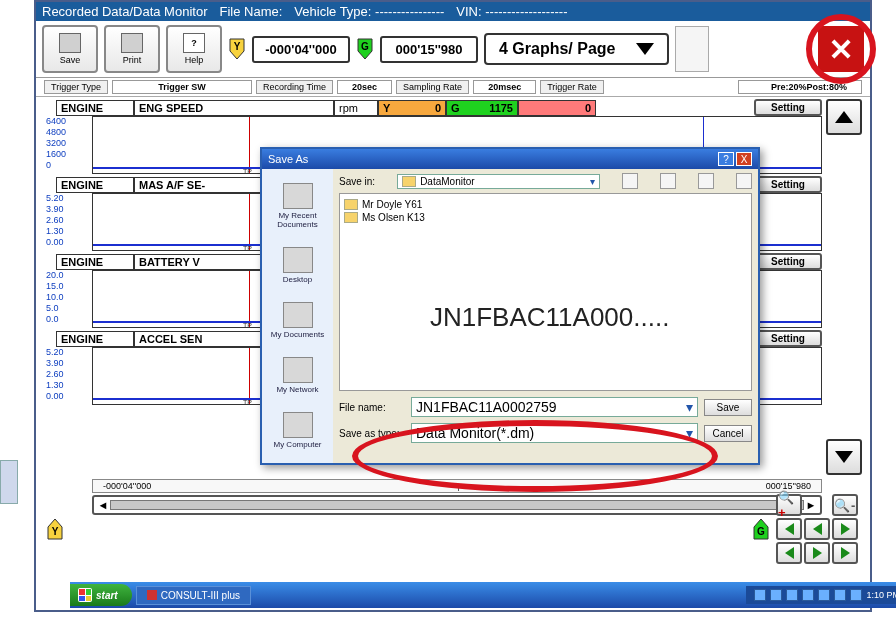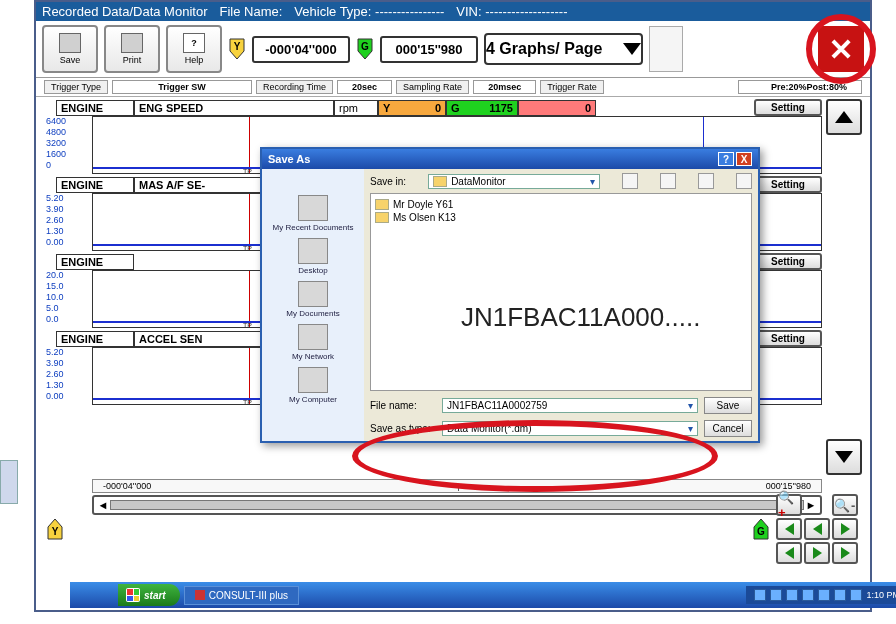--- a/index.html
+++ b/index.html
@@ -10,21 +10,21 @@
   .title-bar { background: #1a5c9c; color: #fff; font-size: 13px; padding: 2px 6px; display: flex; gap: 12px; }
   .title-bar span { white-space: nowrap; }
 
   
   .toolbar { display: flex; align-items: center; gap: 6px; padding: 4px 6px; background: #fff; border-bottom: 1px solid #999; }
   .tb-btn { width: 56px; height: 48px; border: 2px solid #888; border-radius: 4px; background: linear-gradient(#fff,#e8e8e8); display: flex; flex-direction: column; align-items: center; justify-content: center; font-size: 9px; cursor: pointer; }
   .tb-btn .ico { width: 22px; height: 20px; background: #d0d0d0; margin-bottom: 2px; border: 1px solid #666; }
   .marker { width: 18px; height: 24px; position: relative; }
   .marker svg { width: 100%; height: 100%; }
   .time-box { border: 2px solid #333; border-radius: 3px; padding: 4px 10px; font-size: 13px; font-weight: bold; background: #fff; min-width: 98px; text-align: center; }
-  .graphs-sel { border: 2px solid #333; border-radius: 4px; background: #fff; padding: 5px 0; font-size: 16px; font-weight: bold; display: flex; align-items: center; gap: 20px; cursor: pointer; }
+  .graphs-sel { border: 2px solid #333; border-radius: 4px; background: #fff; padding: 5px 13px; font-size: 16px; font-weight: bold; display: flex; align-items: center; gap: 20px; cursor: pointer; }
   .dd-arrow { width: 0; height: 0; border-left: 9px solid transparent; border-right: 9px solid transparent; border-top: 12px solid #000; }
   .print-small { width: 34px; height: 46px; border: 1px solid #aaa; background: #f5f5f5; }
   .close-btn { width: 46px; height: 46px; background: #c71212; border-radius: 4px; display: flex; align-items: center; justify-content: center; color: #fff; font-size: 30px; font-weight: bold; cursor: pointer; margin-left: auto; }
 
   
   .info-row { display: flex; align-items: center; font-size: 9px; padding: 2px 8px; gap: 4px; background:#fff; border-bottom:1px solid #aaa; }
   .info-lbl { border: 1px solid #999; padding: 1px 6px; background: #f0f0f0; }
   .info-val { border: 1px solid #999; padding: 1px 14px; background: #fff; font-weight: bold; }
 
   
@@ -58,44 +58,44 @@
   .bot-marker-row { display: flex; justify-content: space-between; padding: 2px 10px; }
   
   .zoom-nav { position: absolute; right: 12px; bottom: 46px; display: grid; grid-template-columns: repeat(3, 26px); grid-auto-rows: 22px; gap: 2px; }
   .zoom-nav .zb { border: 2px solid #555; border-radius: 3px; background: linear-gradient(#fff,#ddd); display:flex; align-items:center; justify-content:center; font-size:13px; font-weight:bold; cursor:pointer; }
   .zb.plus { color:#c00; } .zb.minus { color:#555; }
   .zb .sm-tri-l { width:0;height:0;border-top:6px solid transparent;border-bottom:6px solid transparent;border-right:9px solid #1a8a1a;}
   .zb .sm-tri-r { width:0;height:0;border-top:6px solid transparent;border-bottom:6px solid transparent;border-left:9px solid #1a8a1a;}
 
   
   .dialog { position: absolute; left: 224px; top: 145px; width: 500px; border: 2px solid #2a5fb0; background: #ece9d8; box-shadow: 3px 3px 8px rgba(0,0,0,.4); z-index: 50; }
-  .dlg-title { background: linear-gradient(#3a7de0,#1c4aa8); color:#fff; font-size:11px; font-weight:bold; padding:3px 6px; display:flex; align-items:center;}
+  .dlg-title { background: linear-gradient(#3a7de0,#1c4aa8); color:#fff; font-size:11px; font-weight:normal; padding:3px 6px; display:flex; align-items:center;}
   .dlg-title .sp { flex:1; }
   .dlg-title .wb { width:16px; height:14px; background:#d04020; color:#fff; font-size:10px; text-align:center; line-height:14px; margin-left:2px; cursor:pointer; border:1px solid #fff;}
   .dlg-title .hb { width:16px; height:14px; background:#3a7de0; color:#fff; font-size:10px; text-align:center; line-height:14px; border:1px solid #fff; cursor:pointer;}
   .dlg-body { display:flex; }
-  .places { width: 102px; background: #e8f0fb; padding: 24px 2px; display:flex; flex-direction:column; gap:2px;}
+  .places { width: 71px; background: #e8f0fb; padding: 12px 2px; display:flex; flex-direction:column; gap:14px;}
   .place { text-align:center; font-size:8px; color:#224; cursor:pointer; padding: 2px 0;}
   .place .pic { width:30px; height:26px; margin:0 auto 2px; background: #d8d8d8; border:1px solid #888; }
   .dlg-main { flex:1; padding:4px 6px; }
   .save-in-row { display:flex; align-items:center; gap:22px; font-size:10px; margin-bottom:4px;}
   .save-in-row .combo { flex:1; border:1px solid #7a9; background:#fff; padding:1px 4px; font-size:10px; display:flex; align-items:center; gap:4px;}
   .folder-ico { width:14px; height:11px; background:#f7d36b; border:1px solid #aa8;}
   .ib { width:16px; height:16px; border:1px solid #999; background:#f5f5f5; cursor:pointer;}
   .file-list { height:198px; background:#fff; border:1px solid #999; padding:4px; font-size:10px; position:relative;}
   .file-list .item { display:flex; align-items:center; gap:4px; padding:1px 0; cursor:pointer;}
   .overlay-text { position:absolute; left:90px; top:108px; font-size:26px; font-family: Arial; color:#222;}
   .fn-row { display:flex; align-items:center; gap:6px; font-size:10px; margin-top:6px;}
   .fn-row label { width:66px; }
-  .fn-row .inp { flex:1; border:1px solid #7a9; background:#fff; padding:1px 4px; font-size:10px; cursor:text;}
+  .fn-row .inp { flex:1; border:1px solid #7a9; background:#fff; padding:1px 4px; font-size:14px; cursor:text;}
   .fn-row .dlg-btn { width:48px; border:1px solid #888; background:linear-gradient(#fff,#ddd); font-size:10px; padding:2px 0; text-align:center; cursor:pointer;}
 
   
   .taskbar { position:absolute; left:34px; bottom:2px; width:838px; height:26px; background: linear-gradient(#3a8de8,#1c4aa8); display:flex; align-items:center; font-size:10px; color:#fff;}
-  .start { background: linear-gradient(#3fb43f,#1a7a1a); padding:4px 14px 4px 8px; font-style:italic; font-weight:bold; border-radius:0 12px 12px 0; cursor:pointer; display:flex; align-items:center; gap:4px;margin-left:48px;}
+  .start { background: linear-gradient(#3fb43f,#1a7a1a); padding:4px 14px 4px 8px; font-style:italic; font-weight:bold; border-radius:0 12px 12px 0; cursor:pointer; display:flex; align-items:center; gap:4px;}
   .start .logo { width:14px;height:14px;background:#fff;border-radius:2px;display:grid;grid-template-columns:1fr 1fr;grid-template-rows:1fr 1fr;gap:1px;padding:1px;}
   .start .logo span:nth-child(1){background:#e33;}
   .start .logo span:nth-child(2){background:#3c3;}
   .start .logo span:nth-child(3){background:#35e;}
   .start .logo span:nth-child(4){background:#ec3;}
   .task-btn { background:#2f69c0; border:1px solid #5a90d8; padding:3px 10px; margin-left:4px; cursor:pointer; display:flex; align-items:center; gap:4px;}
   .tray { margin-left:auto; background:#1b4a98; padding:3px 8px; display:flex; align-items:center; gap:4px; font-size:9px;}
   .tray .ti { width:12px; height:12px; background:#6ab0ff; border:1px solid #2a5a9a;}
 
   
@@ -216,20 +216,21 @@
                 <div class="blue-v"></div>
                 <div class="baseline"></div>
         <span class="tp" style="left:150px;">TP</span>
       </div>
     </div>
           </div>
           <div class="g-row">
     <div class="g-head">
       <div style="width:12px;"></div>
       <div class="sys">ENGINE</div>
+      <div class="param">BATTERY V</div>
 
       <div style="flex:1;"></div>
       <div class="setting">Setting</div>
     </div>
     <div class="g-body">
       <div class="y-axis">
                 <div>20.0</div>
                 <div>15.0</div>
                 <div>10.0</div>
                 <div>5.0</div>

